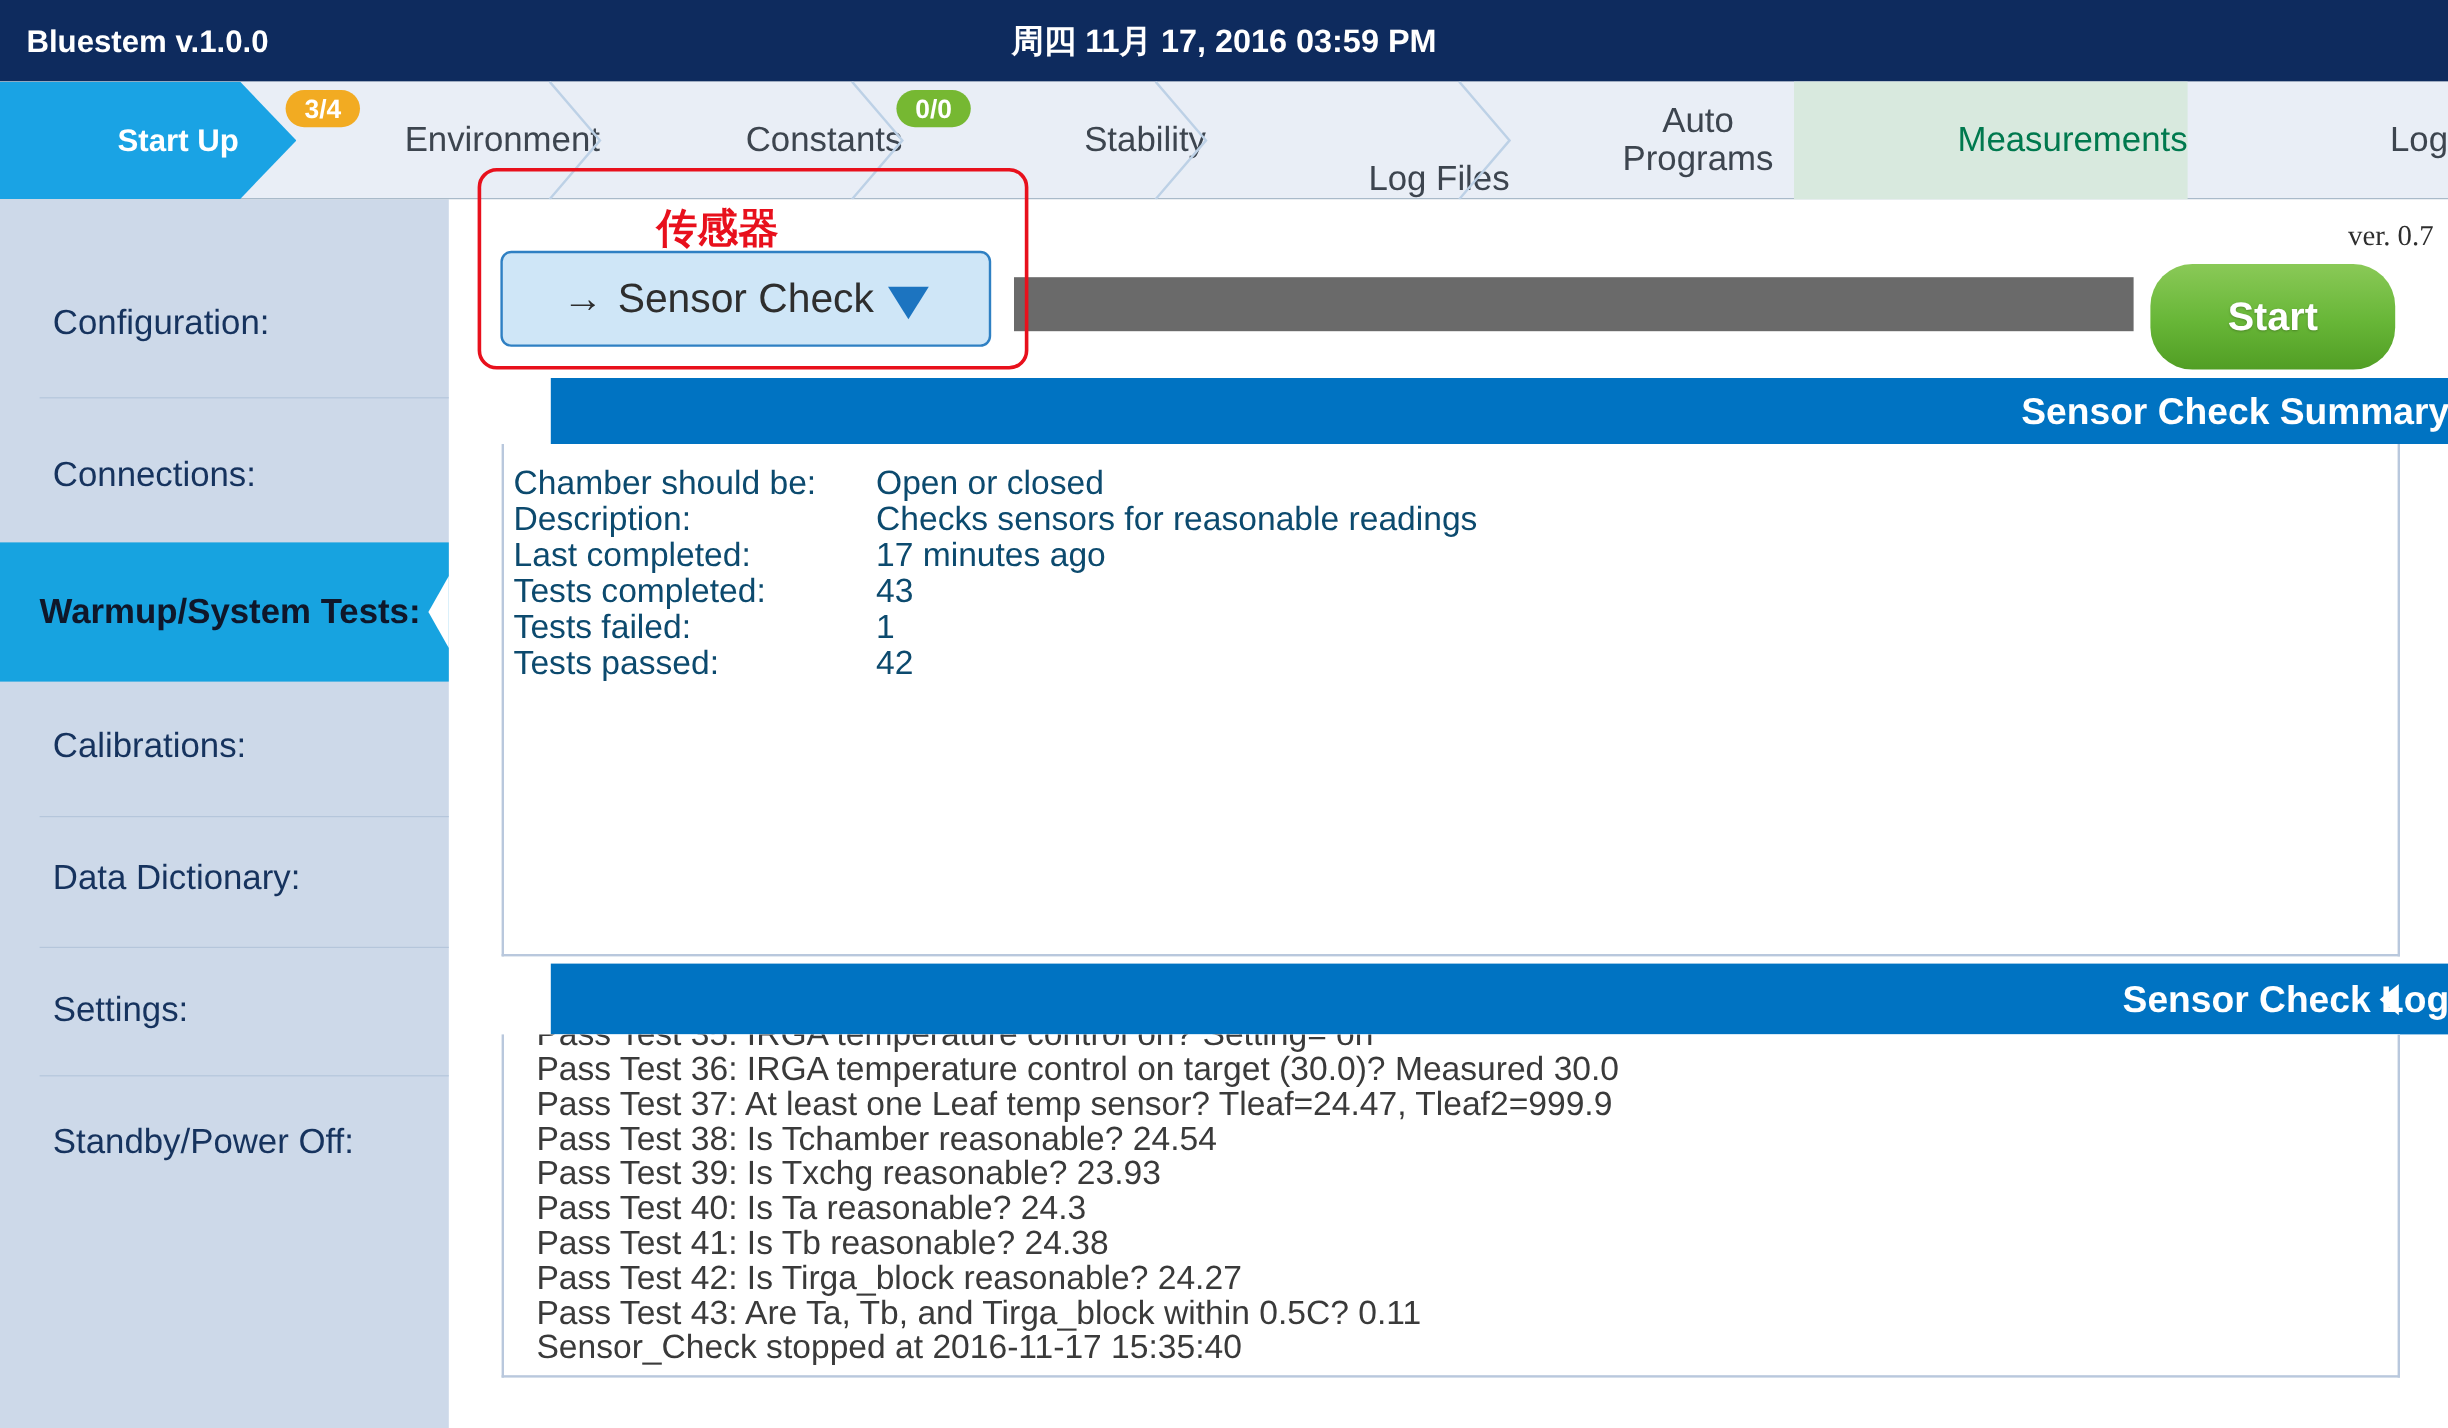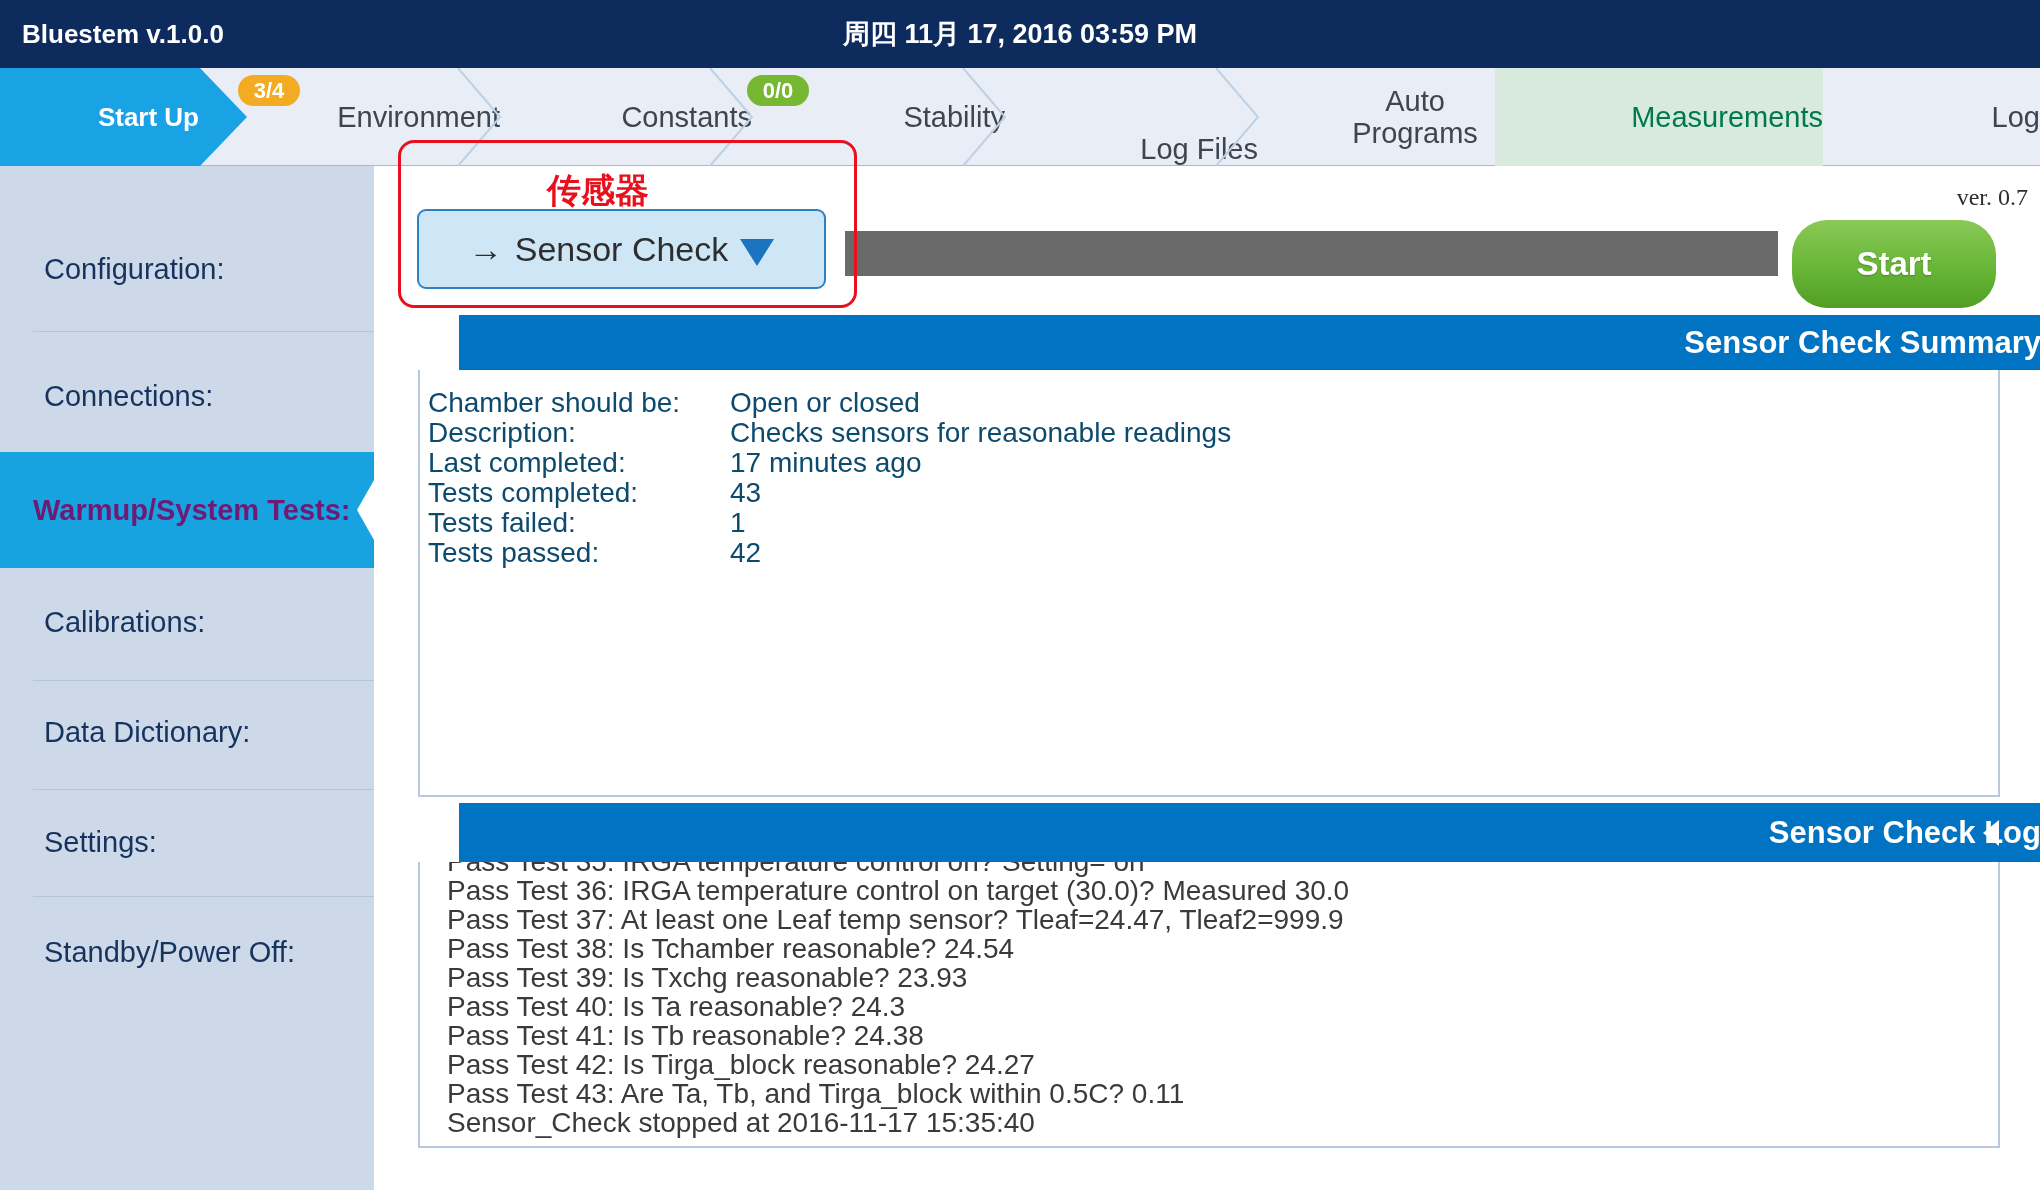--- a/index.html
+++ b/index.html
@@ -41,21 +41,21 @@
   .sidebar { position:absolute; left:0; top:166px; width:374px; height:1024px; background:#cdd9e9; }
   .side-item { position:absolute; left:0; width:374px; height:60px; line-height:60px; padding-left:44px;
     font-size:29px; color:#16335e; cursor:default; }
   .si-config  { top:73px; }
   .si-conn    { top:200px; }
   .si-calib   { top:426px; }
   .si-dd      { top:536px; }
   .si-set     { top:646px; }
   .si-standby { top:756px; }
   .side-sel { position:absolute; left:0; top:286px; width:374px; height:116px; background:#17a3e0;
-    display:flex; align-items:center; padding-left:33px; color:#701a75; font-weight:700; font-size:29px; }
+    display:flex; align-items:center; padding-left:33px; color:#0f172a; font-weight:700; font-size:29px; }
   .sel-marker { position:absolute; right:0; top:50%; transform:translateY(-50%); width:0; height:0;
     border-top:30px solid transparent; border-bottom:30px solid transparent; border-right:17px solid #ffffff; }
   .side-divider { position:absolute; left:33px; width:341px; height:1px; background:#b5c6db; }
   .dv1 { top:165px; } .dv2 { top:514px; } .dv3 { top:623px; } .dv4 { top:730px; }
 
   
   .annotation-box { position:absolute; left:398px; top:140px; width:459px; height:168px;
     border:3px solid #e8101c; border-radius:16px; z-index:5; }
   .annotation-label { position:absolute; left:498px; top:168px; width:200px; text-align:center;
     font-size:34px; font-weight:700; color:#e8101c; z-index:6; }

